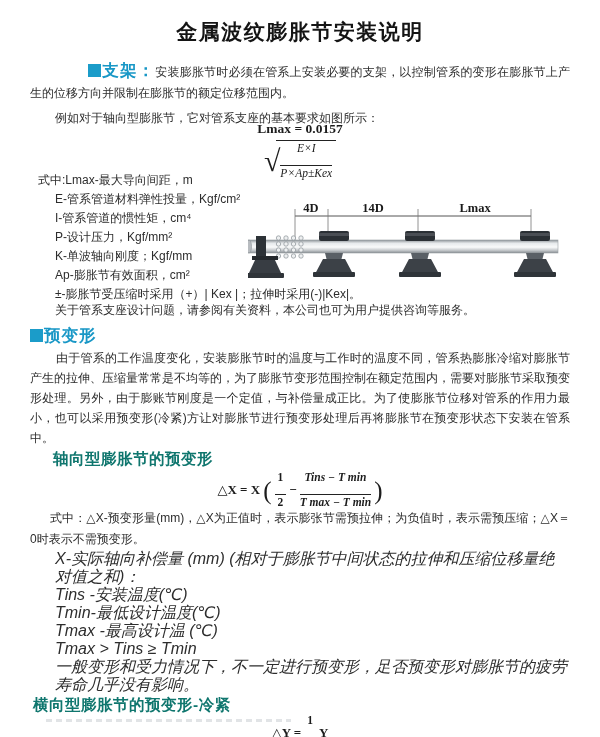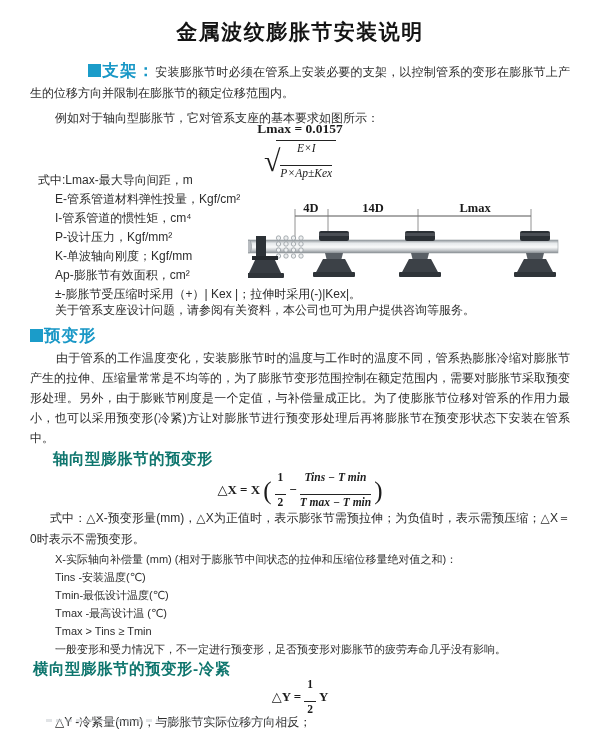--- a/index.html
+++ b/index.html
@@ -44,21 +44,21 @@
   .vars .sign{line-height:16px;padding-left:25px;margin-top:1px;white-space:nowrap;}
   .vars .consult{line-height:17px;text-indent:25px;white-space:nowrap;}
   .diagram{position:absolute;left:218px;top:29px;width:355px;height:102px;}
 
   .sec-head{margin:6px 30px 0;line-height:21px;}
   .pred{margin:2px 30px 0;font-size:12px;line-height:20px;text-align:justify;text-indent:26px;}
   .sub{color:#0f766e;font-size:15.5px;font-weight:600;letter-spacing:.5px;margin:2px 30px 0;line-height:18px;}
   .sub.axial{padding-left:23px;margin-top:2px;}
   .sub.lateral{padding-left:3px;margin-top:2px;}
   .explain{margin:2px 30px 0;font-size:12px;line-height:21px;text-align:justify;text-indent:20px;}
-  .items{margin:0 30px;font-size:11px;}
+  .items{margin:0 30px;font-size:16px;font-style:italic;}
   .items .it{line-height:18px;padding-left:25px;}
   .note{margin:2px 30px 0;font-size:12px;line-height:17px;padding-left:25px;}
 
   .truncated{
     position:absolute;left:46px;top:719px;width:245px;height:3px;opacity:.5;
     background:repeating-linear-gradient(90deg,#c3c8cd 0 6px,transparent 6px 10px);
   }
   svg text{font-family:"Liberation Serif","DejaVu Serif",serif;font-weight:700;font-size:12.5px;fill:#1a1a1a;}
 </style>
 </head>

